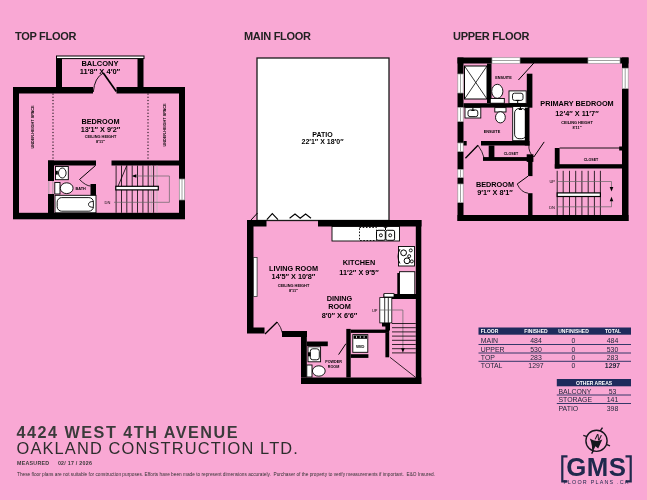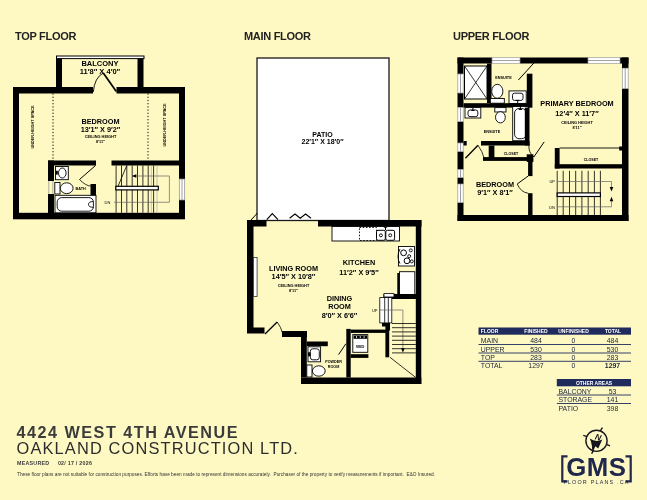--- a/index.html
+++ b/index.html
@@ -1,16 +1,16 @@
 <!DOCTYPE html>
 <html><head>
 <meta charset="utf-8">
 <style>
 html,body{margin:0;padding:0;background:#fff;}
-#page{position:relative;width:647px;height:500px;background:#fef9c3;font-family:"Liberation Sans",sans-serif;overflow:hidden;}
+#page{position:relative;width:647px;height:500px;background:#f9a8d4;font-family:"Liberation Sans",sans-serif;overflow:hidden;}
 svg{position:absolute;top:0;left:0;}
 text{font-family:"Liberation Sans",sans-serif;}
 </style>
 </head>
 <body>
 <div id="page">
 <svg width="647" height="500" viewBox="0 0 647 500">
 
 <text x="15" y="39.5" font-size="11" font-weight="bold" fill="#222" letter-spacing="-0.3">TOP FLOOR</text>
 

